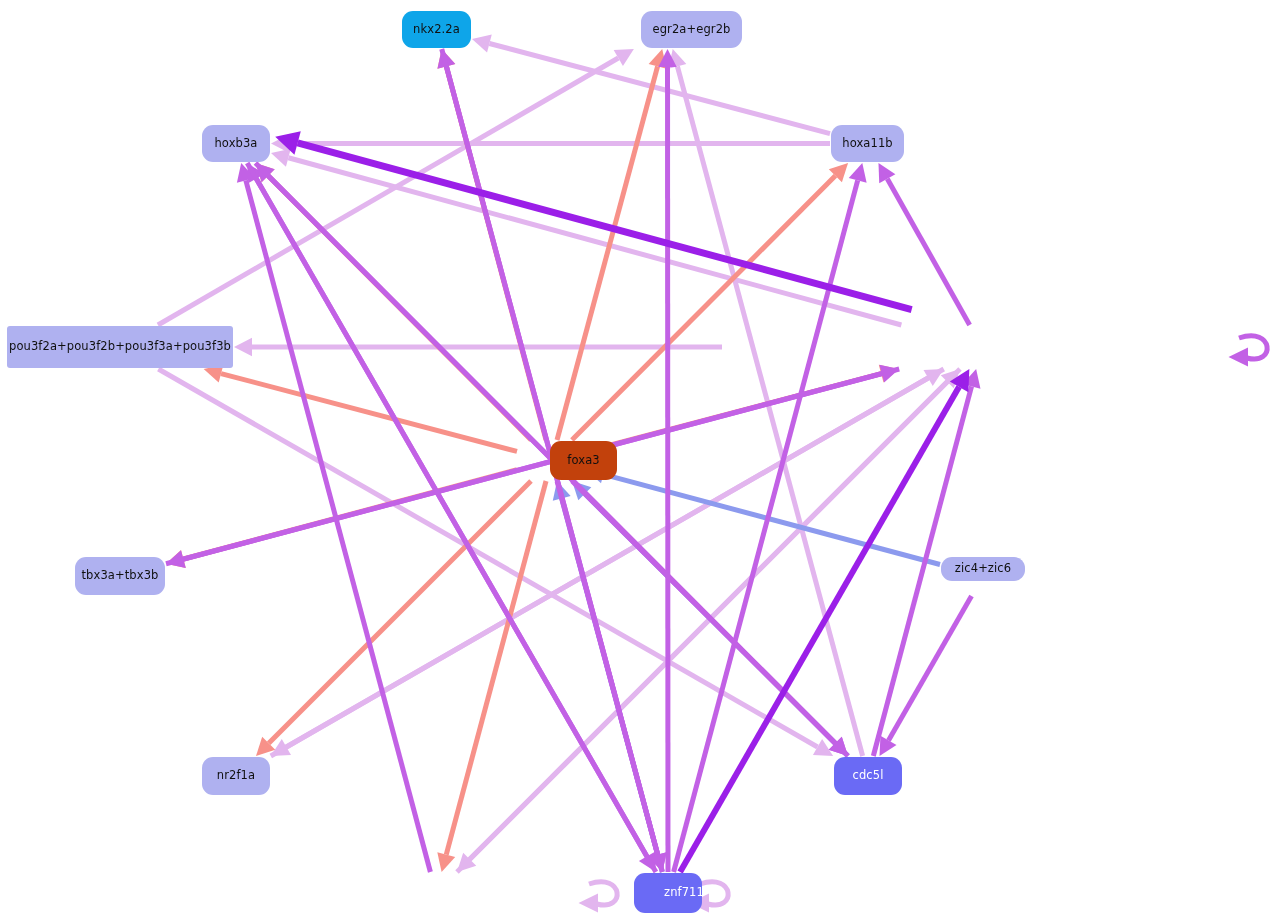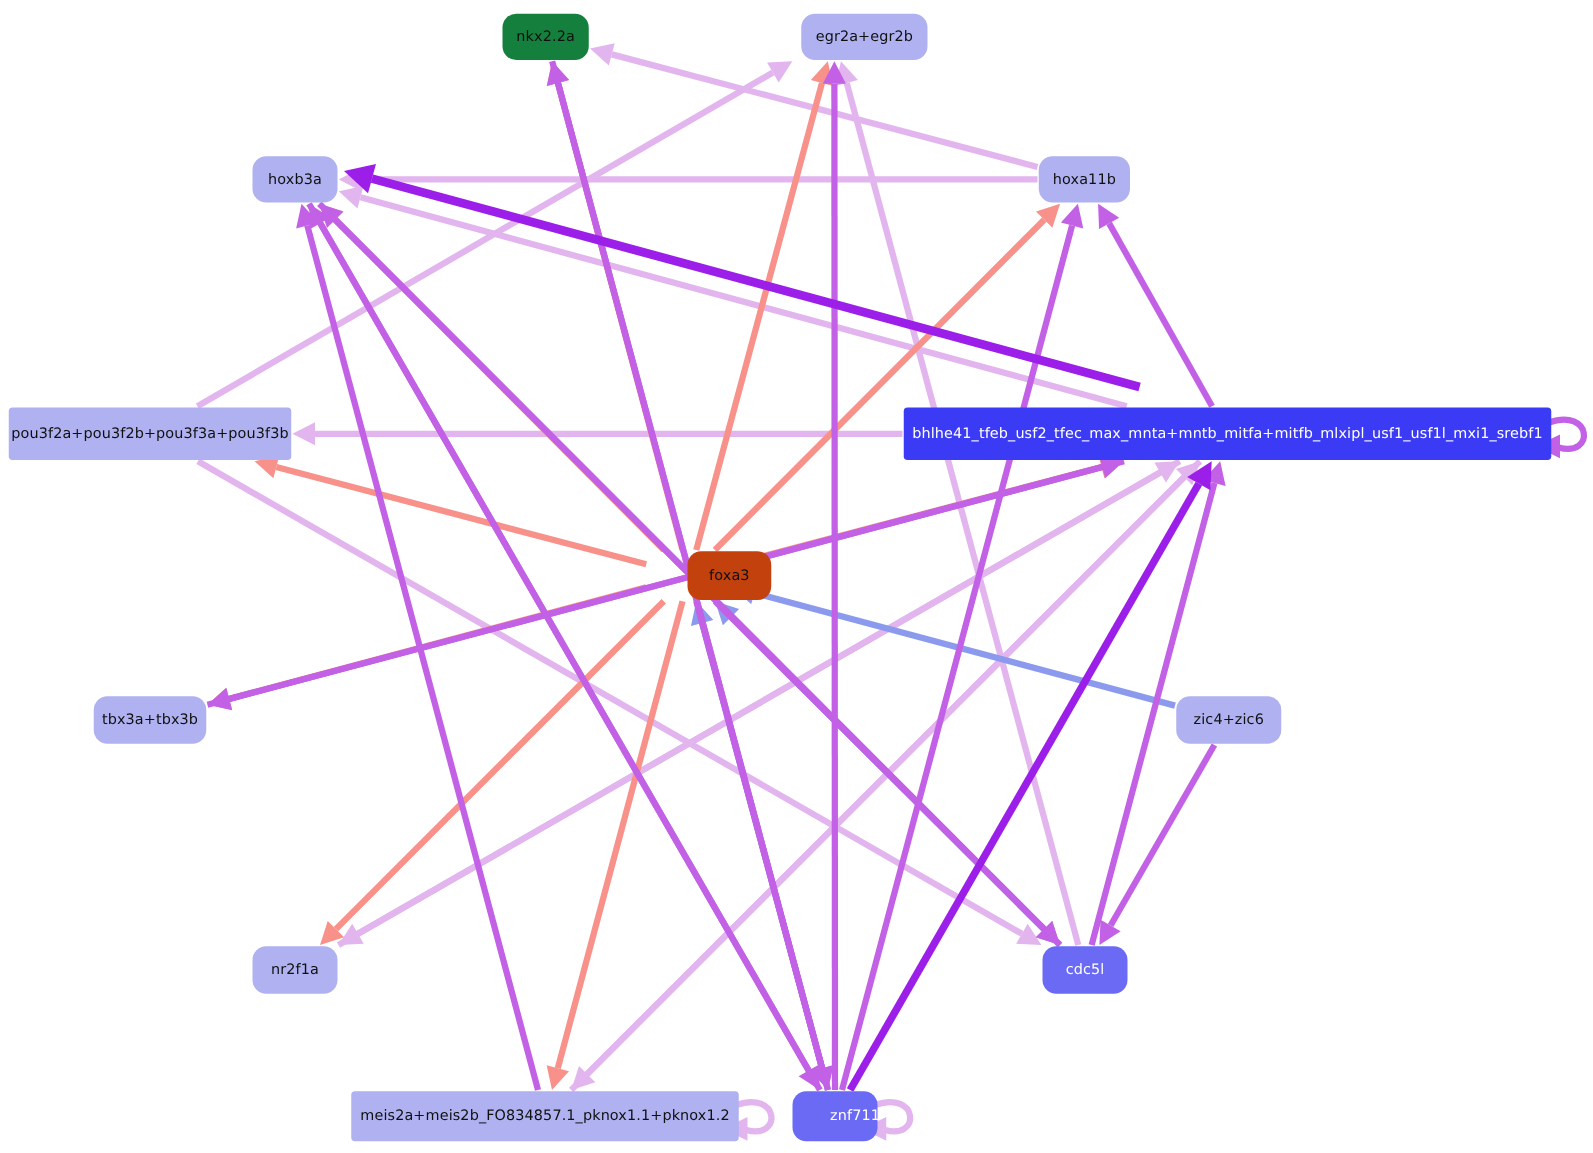--- a/index.html
+++ b/index.html
@@ -230,53 +230,47 @@
       <g>
         <path d="M 589 884 C 624 872, 626 912, 597 904" fill="none" stroke="#E2B5EE" stroke-width="5" stroke-linecap="butt"></path>
         <polygon points="578.5,903 598,893.5 598,912.5" fill="#E2B5EE"></polygon>
       </g>
       <g>
         <path d="M 700 884 C 735 872, 737 912, 708 904" fill="none" stroke="#E2B5EE" stroke-width="5" stroke-linecap="butt"></path>
         <polygon points="689.5,903 709,893.5 709,912.5" fill="#E2B5EE"></polygon>
       </g>
     </svg>
   <div id="node-layer">
-      <div class="node" style="left: 402px; top: 11px; width: 69px; height: 37px; background: #15803d; color: rgb(16, 16, 16);">
+      <div class="node" style="left: 402px; top: 11px; width: 69px; height: 37px; background: #0ea5e9; color: rgb(16, 16, 16);">
         <span class="node-label">nkx2.2a</span>
       </div>
       <div class="node" style="left: 617px; top: 11px; width: 101px; height: 37px; background: rgb(175, 177, 240); color: rgb(16, 16, 16); margin-left: 24px;">
         <span class="node-label">egr2a+egr2b</span>
       </div>
       <div class="node" style="left: 202px; top: 125px; width: 68px; height: 37px; background: rgb(175, 177, 240); color: rgb(16, 16, 16);">
         <span class="node-label">hoxb3a</span>
       </div>
       <div class="node" style="left: 831px; top: 125px; width: 73px; height: 37px; background: rgb(175, 177, 240); color: rgb(16, 16, 16); text-align: center;">
         <span class="node-label">hoxa11b</span>
       </div>
       <div class="node wide" style="left: 7px; top: 326px; width: 226px; height: 42px; background: rgb(175, 177, 240); color: rgb(16, 16, 16);">
         <span class="node-label">pou3f2a+pou3f2b+pou3f3a+pou3f3b</span>
       </div>
-      <div class="node wide" style="left: 723px; top: 326px; width: 518px; height: 42px; background: rgb(59, 59, 245); color: rgb(255, 255, 255);">
-        <span class="node-label">bhlhe41_tfeb_usf2_tfec_max_mnta+mntb_mitfa+mitfb_mlxipl_usf1_usf1l_mxi1_srebf1</span>
-      </div>
       <div class="node" style="left: 518px; top: 441px; width: 67px; height: 39px; background: #c2410c; color: rgb(16, 16, 16); margin-left: 32px;">
         <span class="node-label">foxa3</span>
       </div>
       <div class="node" style="left: 75px; top: 557px; width: 90px; height: 38px; background: rgb(175, 177, 240); color: rgb(16, 16, 16);">
         <span class="node-label">tbx3a+tbx3b</span>
       </div>
-      <div class="node" style="left: 941px; top: 557px; width: 84px; height: 38px; background: rgb(175, 177, 240); color: rgb(16, 16, 16);">
+      <div class="node" style="left: 941px; top: 557px; width: 84px; height: 24px; background: rgb(175, 177, 240); color: rgb(16, 16, 16);">
         <span class="node-label">zic4+zic6</span>
       </div>
       <div class="node" style="left: 202px; top: 757px; width: 68px; height: 38px; background: rgb(175, 177, 240); color: rgb(16, 16, 16);">
         <span class="node-label">nr2f1a</span>
       </div>
       <div class="node" style="left: 834px; top: 757px; width: 68px; height: 38px; background: rgb(106, 106, 245); color: rgb(255, 255, 255);">
         <span class="node-label">cdc5l</span>
-      </div>
-      <div class="node wide" style="left: 281px; top: 873px; width: 310px; height: 40px; background: rgb(175, 177, 240); color: rgb(16, 16, 16);">
-        <span class="node-label">meis2a+meis2b_FO834857.1_pknox1.1+pknox1.2</span>
       </div>
       <div class="node" style="left: 634px; top: 873px; width: 68px; height: 40px; background: rgb(106, 106, 245); color: rgb(255, 255, 255); padding-left: 32px;">
         <span class="node-label">znf711</span>
       </div>
     </div>
 </div>
 
 </body></html>

